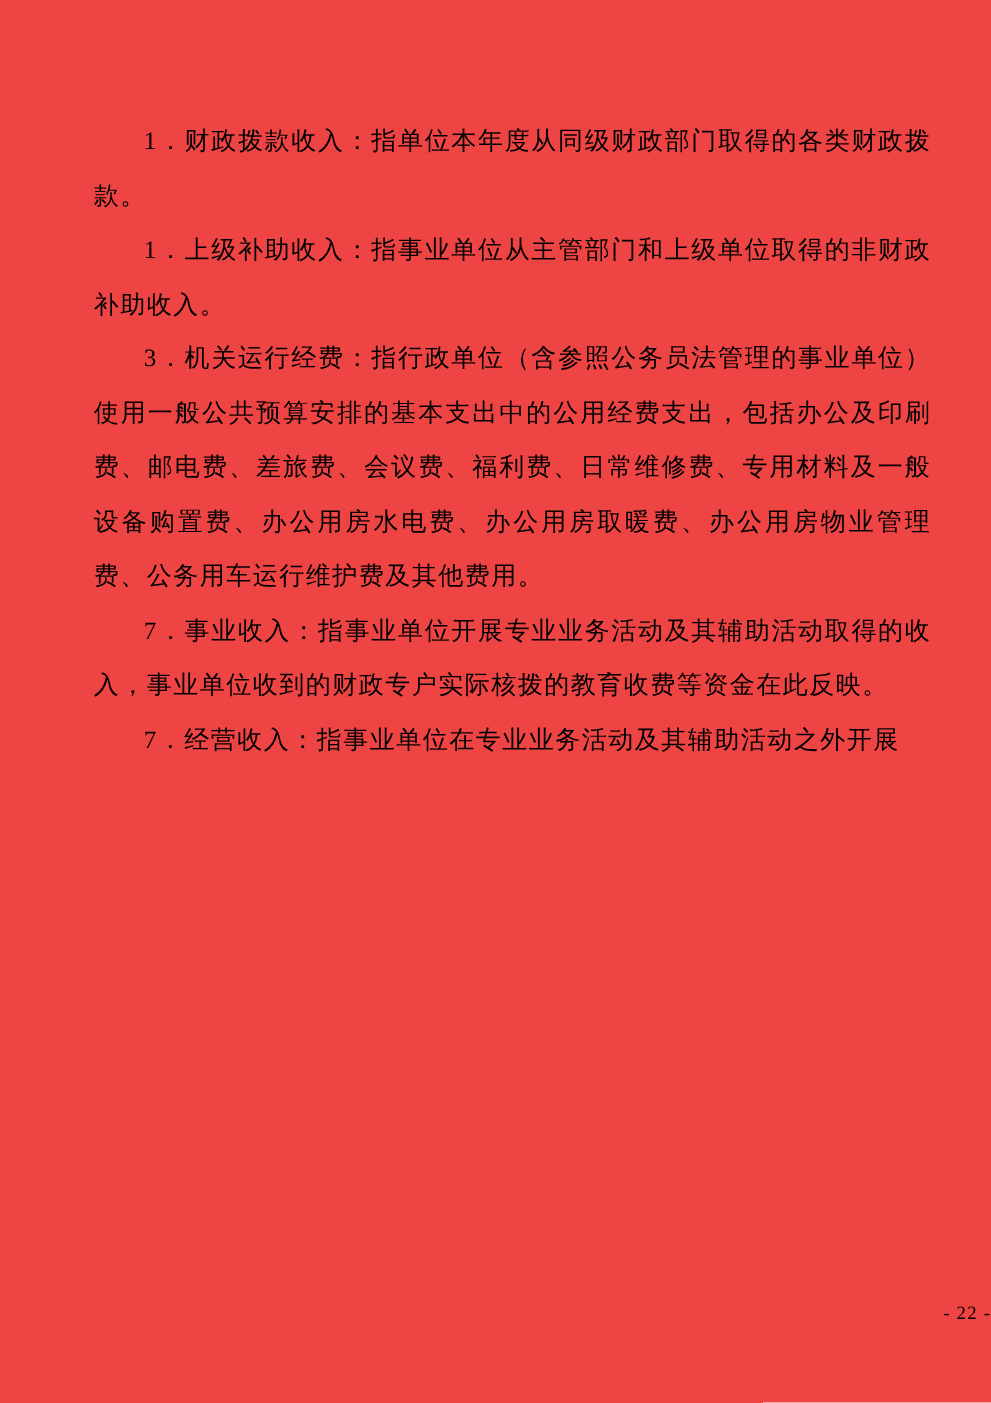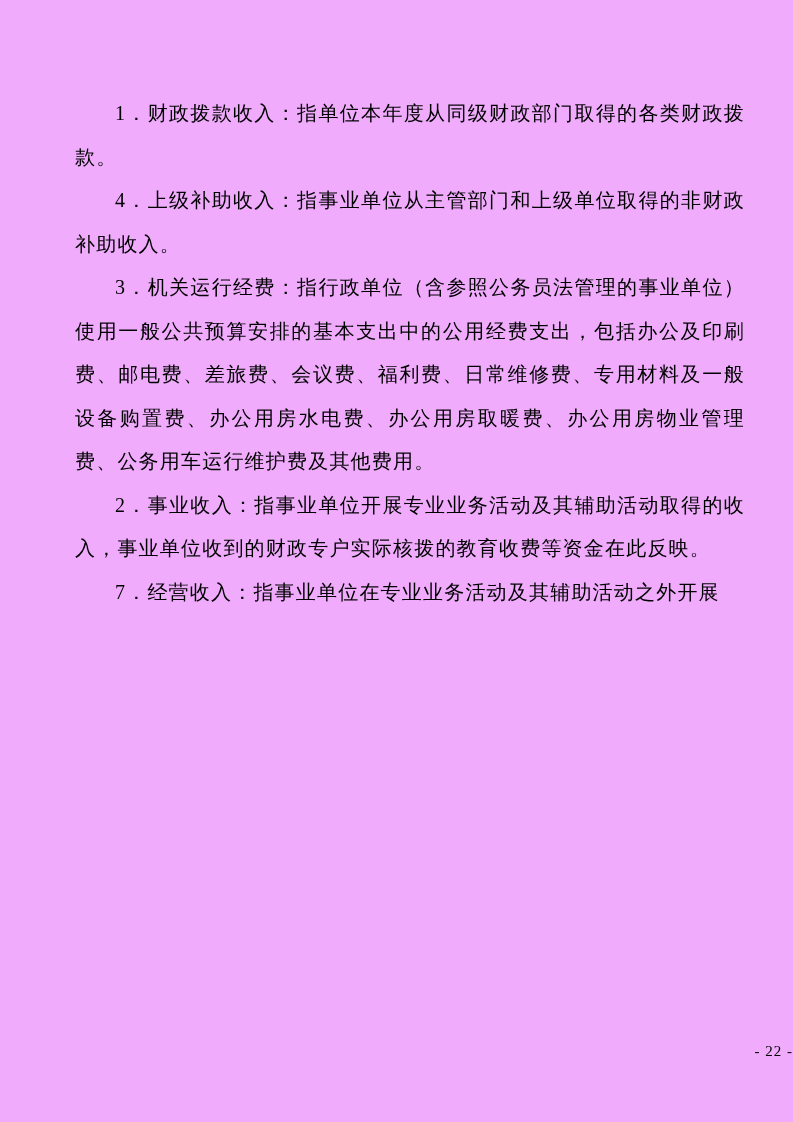--- a/index.html
+++ b/index.html
@@ -4,21 +4,21 @@
 <style>
   html, body {
     margin: 0;
     padding: 0;
     background: #ffffff;
   }
   .page {
     position: relative;
     width: 793px;
     height: 1122px;
-    background: #f0abfc;
+    background: #ef4444;
     box-sizing: border-box;
     padding: 92px 48px 0 75px;
     overflow: hidden;
     font-family: "Liberation Serif", "DejaVu Serif", serif;
     color: #000000;
   }
   .content {
     width: 670px;
   }
   .content p {
@@ -42,19 +42,19 @@
     color: #000000;
     font-family: "Liberation Serif", "DejaVu Serif", serif;
   }
 </style>
 </head>
 <body>
 
 <div class="page">
   <div class="content">
     <p>1．财政拨款收入：指单位本年度从同级财政部门取得的各类财政拨款。</p>
-    <p>4．上级补助收入：指事业单位从主管部门和上级单位取得的非财政补助收入。</p>
+    <p>1．上级补助收入：指事业单位从主管部门和上级单位取得的非财政补助收入。</p>
     <p>3．机关运行经费：指行政单位（含参照公务员法管理的事业单位）使用一般公共预算安排的基本支出中的公用经费支出，包括办公及印刷费、邮电费、差旅费、会议费、福利费、日常维修费、专用材料及一般设备购置费、办公用房水电费、办公用房取暖费、办公用房物业管理费、公务用车运行维护费及其他费用。</p>
-    <p>2．事业收入：指事业单位开展专业业务活动及其辅助活动取得的收入，事业单位收到的财政专户实际核拨的教育收费等资金在此反映。</p>
+    <p>7．事业收入：指事业单位开展专业业务活动及其辅助活动取得的收入，事业单位收到的财政专户实际核拨的教育收费等资金在此反映。</p>
     <p>7．经营收入：指事业单位在专业业务活动及其辅助活动之外开展</p>
   </div>
   <div class="page-number">- 22 -</div>
 </div>
 
 </body></html>

